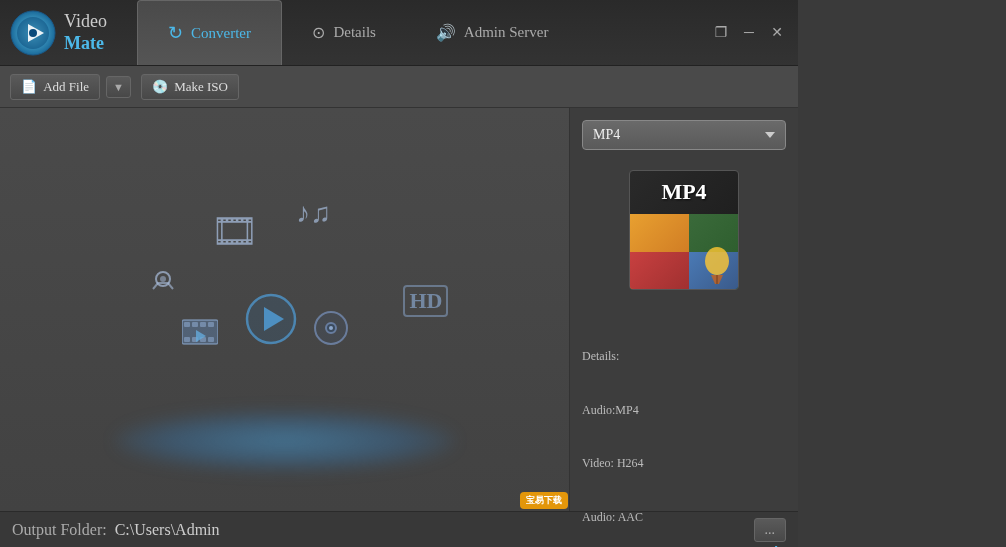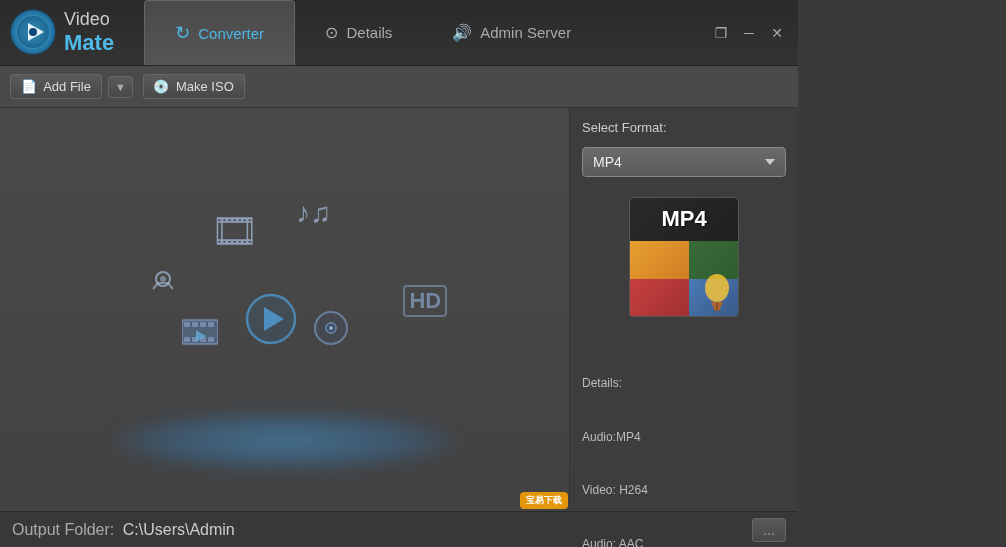--- a/index.html
+++ b/index.html
@@ -320,40 +320,40 @@
       font-size: 9px;
       color: #fff;
       font-weight: bold;
       z-index: 10;
       margin-left: 40px;
     }
   </style>
 </head>
 <body>
 
-<div style="position:relative; width:798px; height:547px; overflow:hidden;">
+<div style="position:relative; width:798px; height:547px; overflow:hidden;font-family:Liberation Serif, serif;">
 
   <div class="title-bar">
     <div class="logo-area">
 
       <svg class="logo-icon" viewBox="0 0 46 46">
         <defs>
           <radialGradient id="lg1" cx="50%" cy="50%" r="50%">
             <stop offset="0%" stop-color="#6ad0f0"></stop>
             <stop offset="100%" stop-color="#1a6a9a"></stop>
           </radialGradient>
         </defs>
         <circle cx="23" cy="23" r="22" fill="url(#lg1)" stroke="#1a5a8a" stroke-width="1"></circle>
         <ellipse cx="23" cy="23" rx="16" ry="16" fill="#0a4a7a" opacity="0.5"></ellipse>
         <polygon points="18,14 34,23 18,32" fill="white" opacity="0.9"></polygon>
         <circle cx="23" cy="23" r="4" fill="#0a4a7a"></circle>
       </svg>
       <div class="logo-text">
         <span style="font-size:18px;color:#ccc;font-weight:400;line-height:1.2;">Video</span>
-        <span style="font-size:22px;color:#4cb8e8;font-weight:700;line-height:1.2;">Mate</span>
+        <span style="font-size:18px;color:#4cb8e8;font-weight:700;line-height:1.2;">Mate</span>
       </div>
     </div>
 
     <div class="tabs">
       <div class="tab active">
         <span style="font-size:18px; color:#4cb8e8;">↻</span>
         <span>Converter</span>
       </div>
       <div class="tab">
         <span style="font-size:16px;">⊙</span>
@@ -434,21 +434,20 @@
           </div>
 
           <div class="media-icon mi-hd">HD</div>
         </div>
 
         <div class="glow-oval"></div>
       </div>
     </div>
 
     <div class="right-panel">
-      <div class="select-format-label">Select Format:</div>
 
       <div class="format-dropdown">
         <span>MP4</span>
         <div class="format-dropdown-arrow"></div>
       </div>
 
       <div class="format-preview">
         <div class="mp4-image">
           <div class="mp4-label">MP4</div>
 

